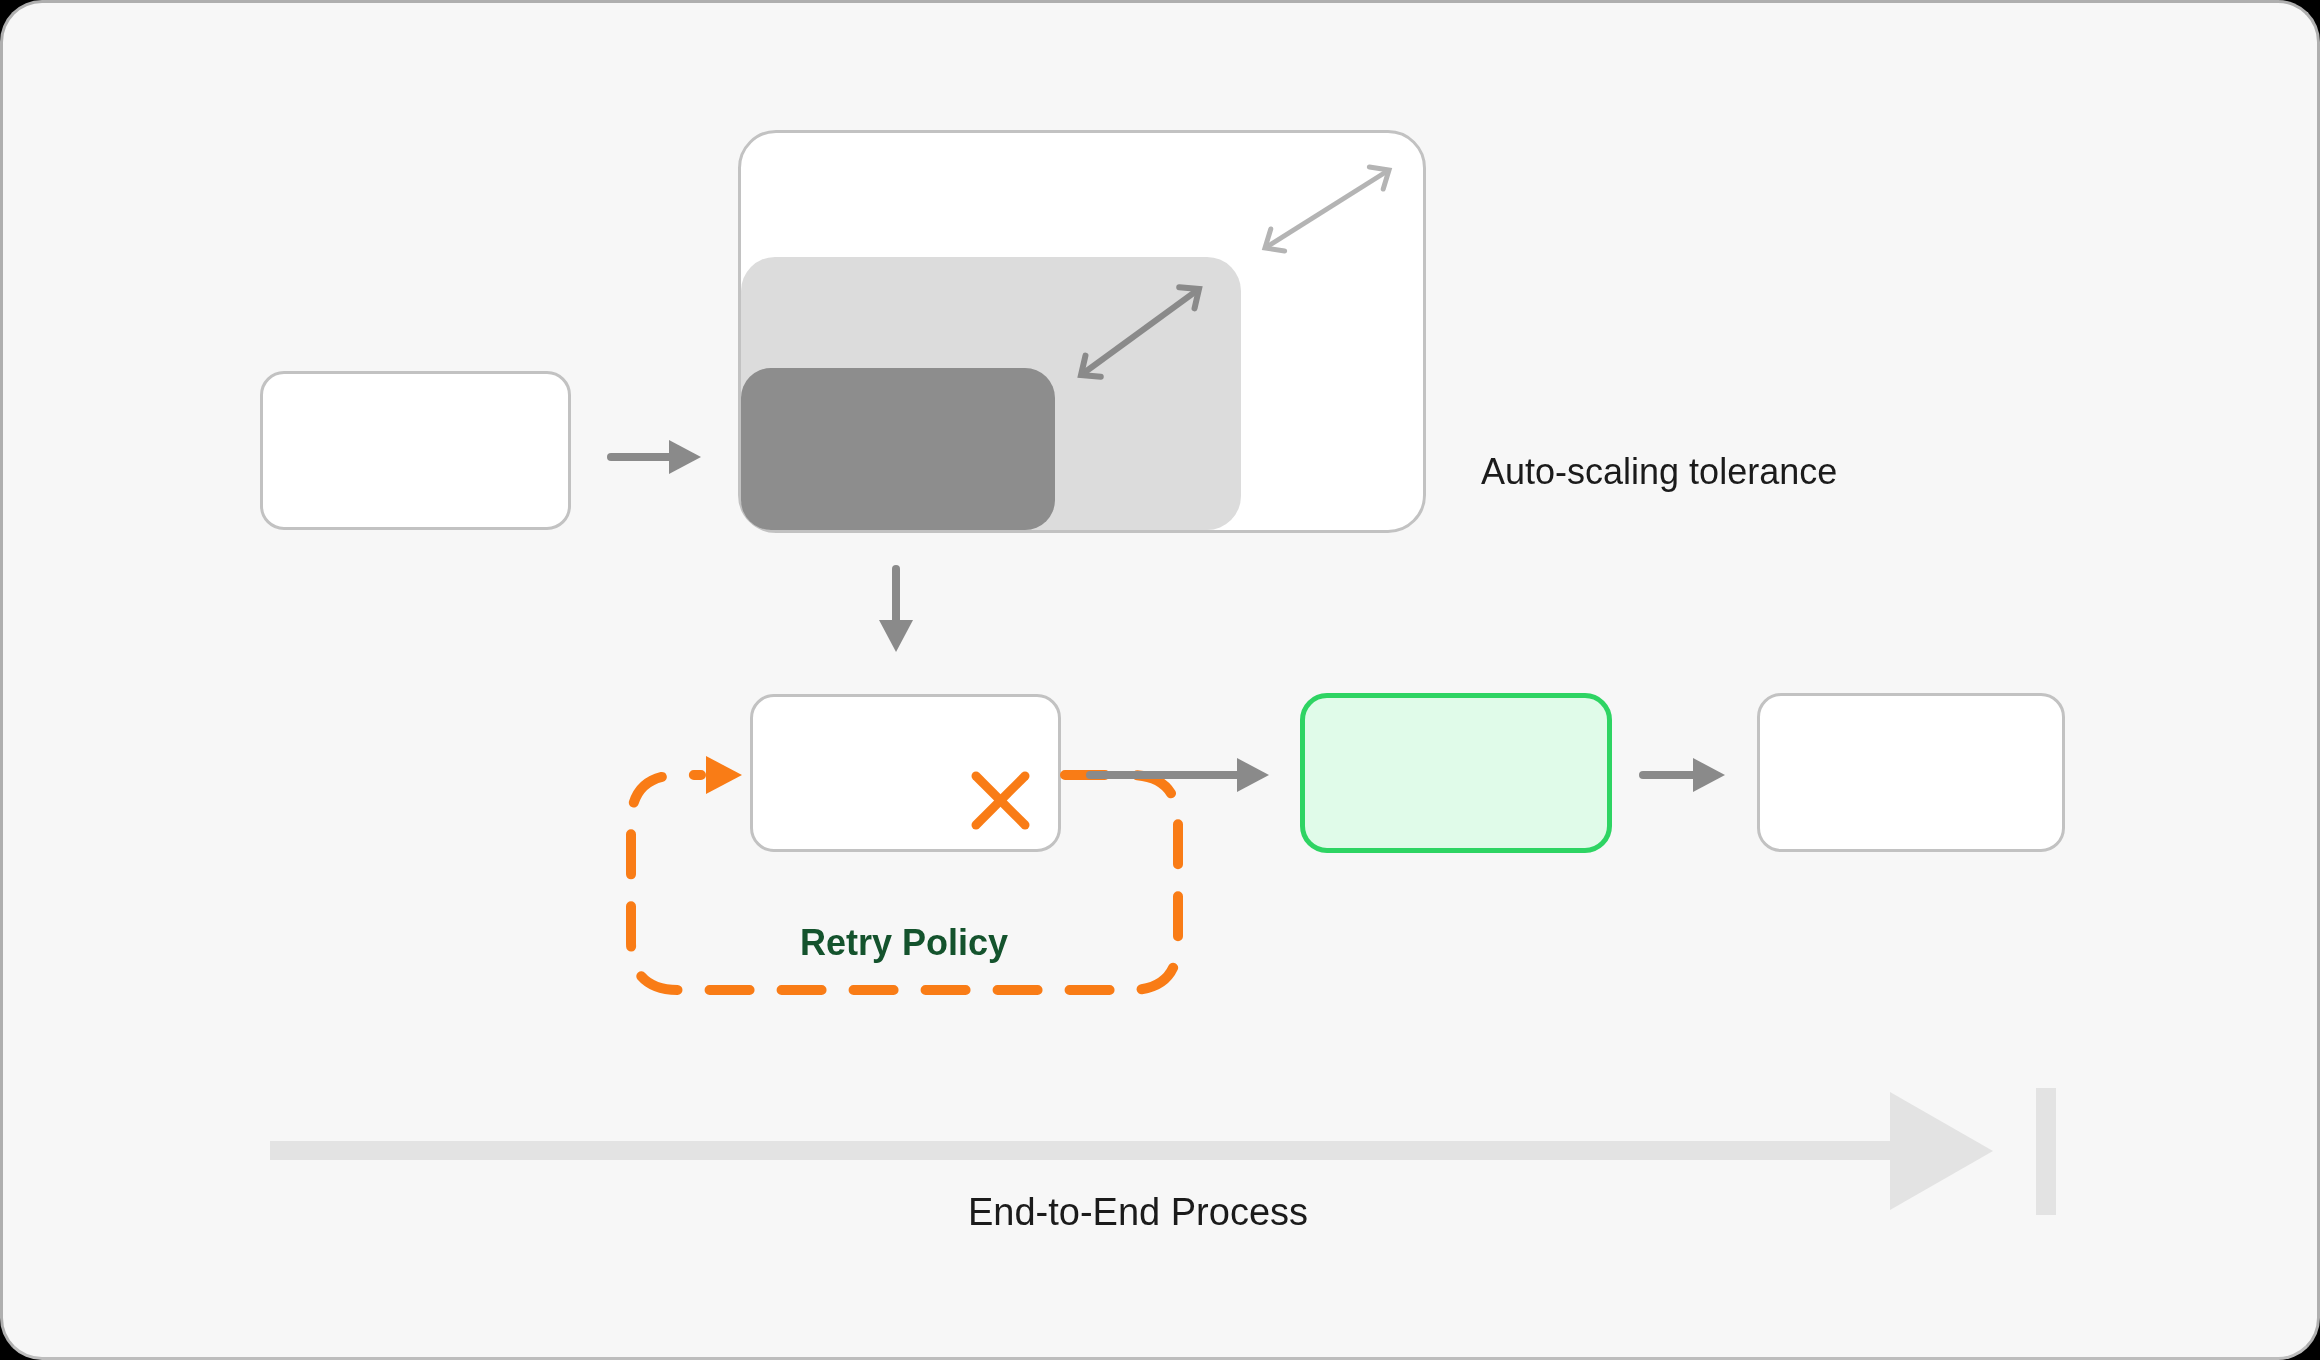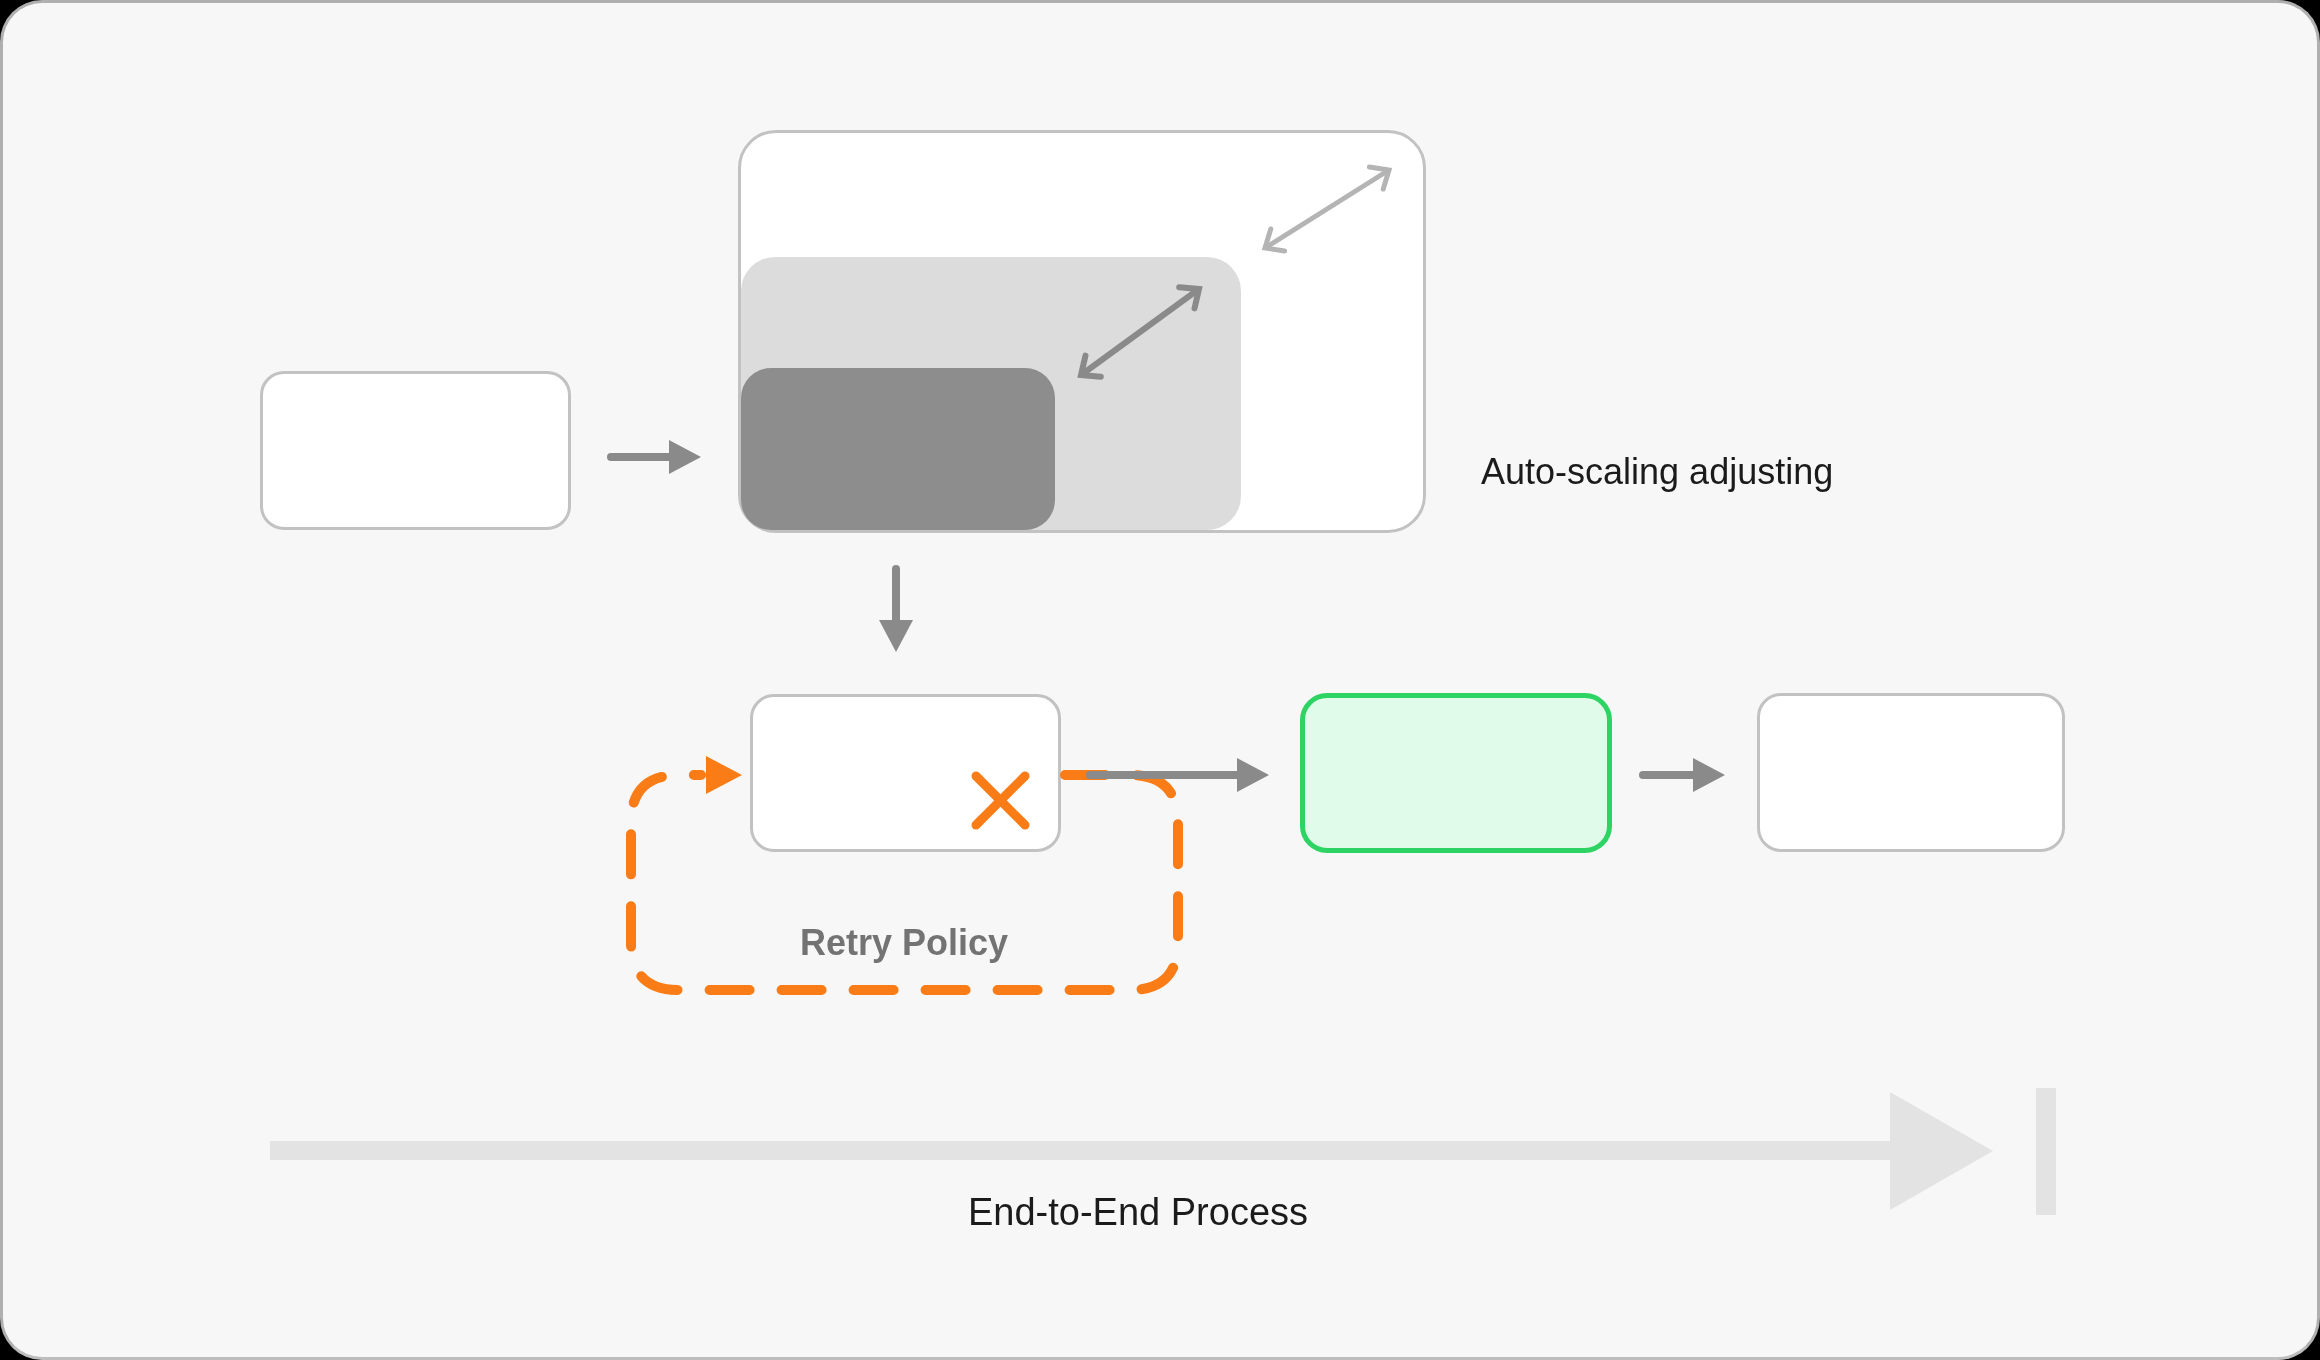--- a/index.html
+++ b/index.html
@@ -68,21 +68,21 @@
     font-size: 36px;
     line-height: 43px;
     white-space: nowrap;
   }
   .caption-autoscaling { left: 1478px; top: 447px; }
   .caption-state { left: 1232px; top: 918px; }
   .retry-label {
     position: absolute;
     left: 901px; top: 940px;
     transform: translate(-50%, -50%);
-    color: #737373;
+    color: #14532d;
     font-size: 36px;
     font-weight: bold;
     white-space: nowrap;
   }
   .timeline-label {
     position: absolute;
     left: 1135px; top: 1209px;
     transform: translate(-50%, -50%);
     color: #1B1B1B;
     font-size: 38px;
@@ -137,21 +137,21 @@
 
     <line x1="1640" y1="772" x2="1690" y2="772" stroke="#8A8A8A" stroke-width="8" stroke-linecap="round" marker-end="url(#triGray)"></line>
 
     <rect x="267" y="1138" width="1620" height="19" fill="#E3E3E3"></rect>
     <polygon points="1887,1089 1990,1148 1887,1207" fill="#E3E3E3"></polygon>
     <rect x="2033" y="1085" width="20" height="127" fill="#E3E3E3"></rect>
   </svg>
 
   <div class="layer z4">
     <div class="caption caption-autoscaling">
-      <div>Auto-scaling adjusting</div>
+      <div>Auto-scaling tolerance</div>
     </div>
 
     <div class="retry-label">Retry Policy</div>
 
 
     <div class="timeline-label">End-to-End Process</div>
   </div>
 
 </div>
 

